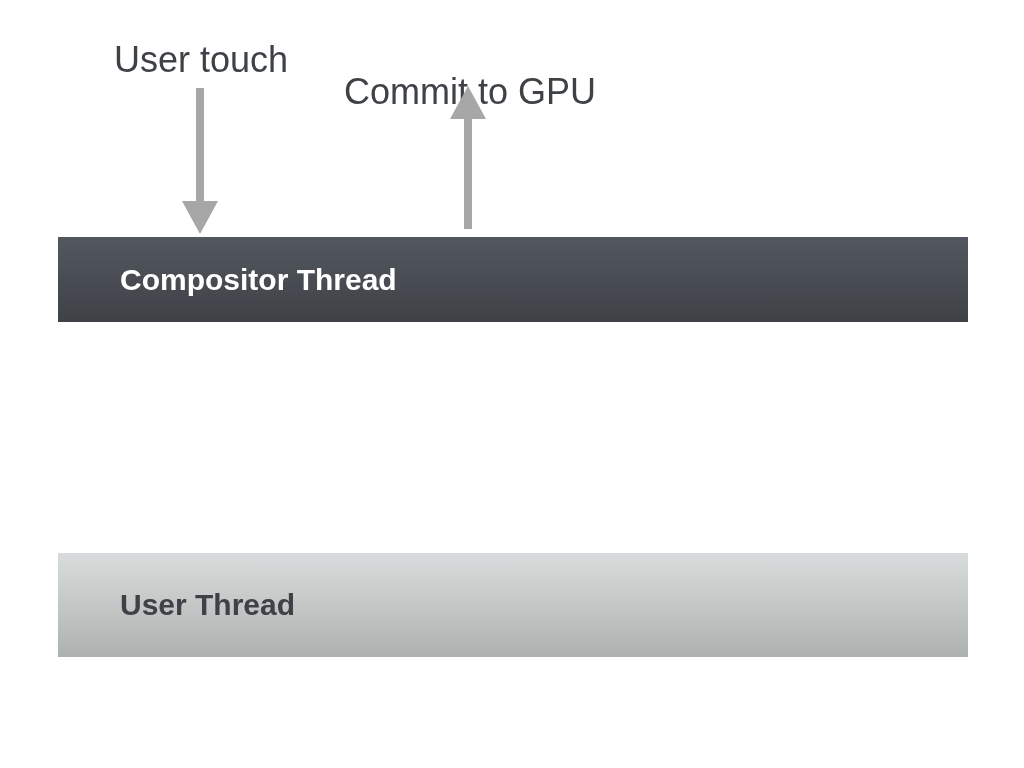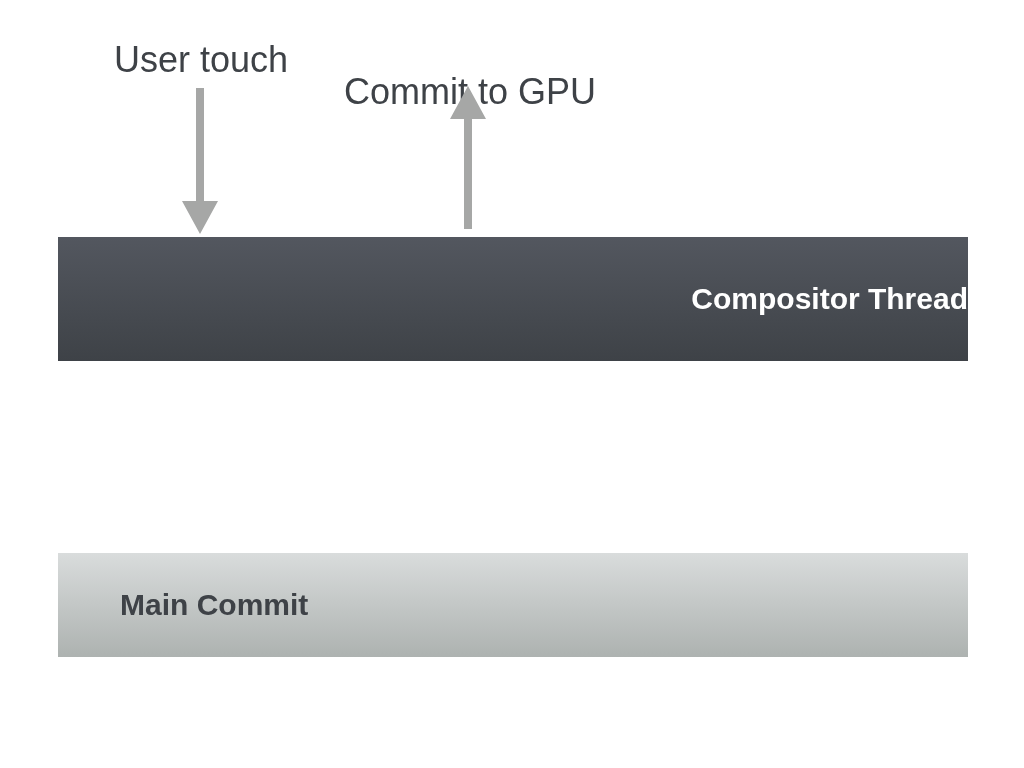--- a/index.html
+++ b/index.html
@@ -44,27 +44,26 @@
     align-items: center;
   }
   .thread-bar .thread-label {
     margin-left: 62px;
     font-size: 30px;
     font-weight: 700;
     white-space: nowrap;
   }
   .thread-bar.compositor {
     top: 237px;
-    height: 124px;
+    height: 85px;
     background: linear-gradient(
       to bottom,
       var(--compositor-bar-top, #53575f),
       var(--compositor-bar-bottom, #3e4247)
     );
-    justify-content: flex-end;
   }
   .thread-bar.compositor .thread-label {
     color: var(--compositor-text, #ffffff);
   }
   .thread-bar.main {
     top: 553px;
     height: 104px;
     background: linear-gradient(
       to bottom,
       var(--main-bar-top, #d9dcdc),
@@ -90,16 +89,16 @@
 
   <svg class="arrow up" width="40" height="143" viewBox="0 0 40 143">
     <polygon points="20,0 38,33 24,33 24,143 16,143 16,33 2,33" fill="#a6a7a6"></polygon>
   </svg>
 
   <div class="thread-bar compositor">
     <span class="thread-label">Compositor Thread</span>
   </div>
 
   <div class="thread-bar main">
-    <span class="thread-label">Main Commit</span>
+    <span class="thread-label">User Thread</span>
   </div>
 
 </div>
 
 </body></html>

